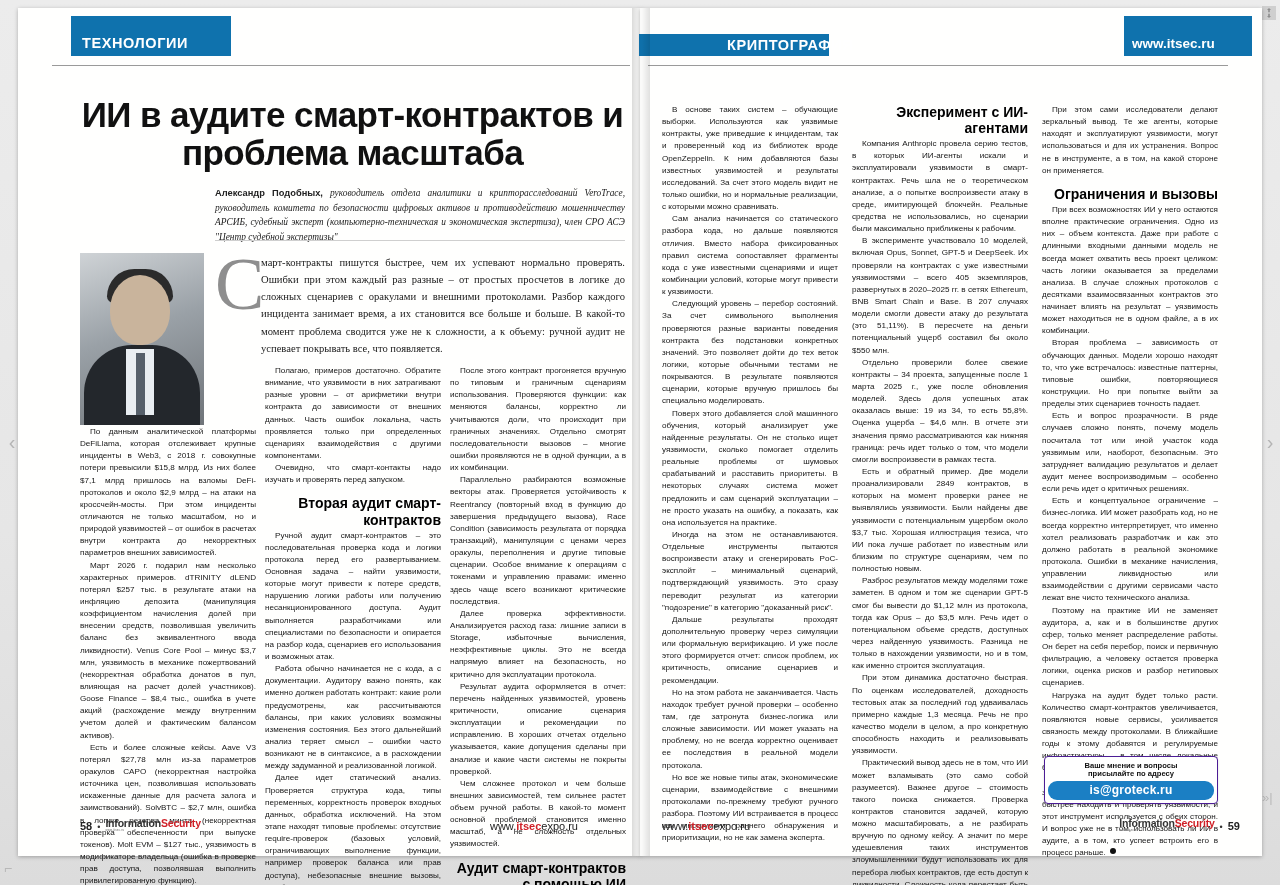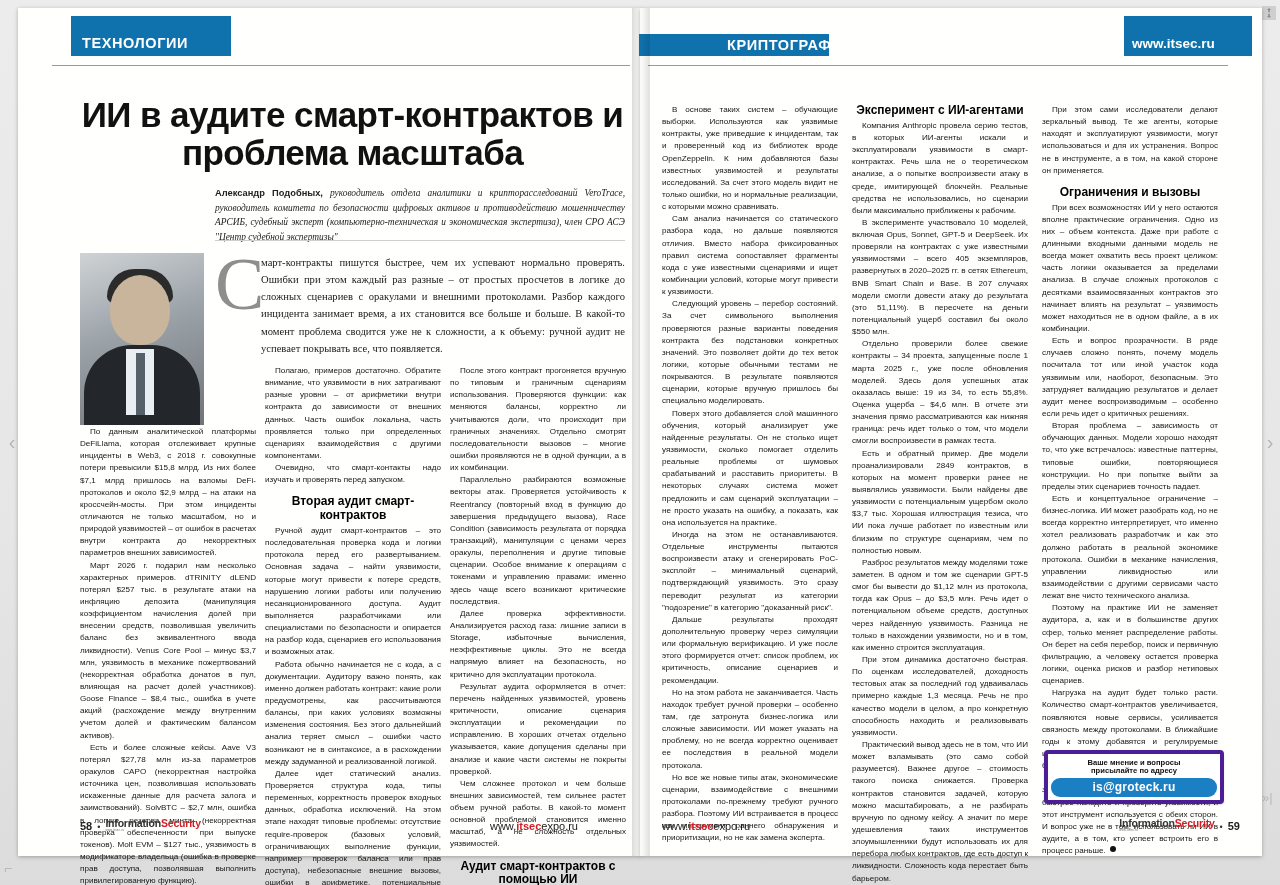--- a/index.html
+++ b/index.html
@@ -54,21 +54,21 @@
   .photo .head{position:absolute;left:30px;top:22px;width:60px;height:70px;border-radius:50% 50% 46% 46%;background:#c9b49c;}
   .photo .hair{position:absolute;left:27px;top:16px;width:66px;height:34px;border-radius:33px 33px 8px 8px;background:#2b2b2b;}
   .photo .body{position:absolute;left:4px;top:92px;width:116px;height:80px;background:#23272c;border-radius:48px 48px 0 0;}
   .photo .shirt{position:absolute;left:46px;top:96px;width:28px;height:66px;background:#e9eef2;}
   .photo .tie{position:absolute;left:56px;top:100px;width:9px;height:62px;background:#56606b;}
 
   
   .col{position:absolute;font-size:8.1px;line-height:1.5;color:#161616;text-align:justify;
        font-family:"Liberation Sans",sans-serif;}
   .col p{margin:0 0 0 0;text-indent:10px;}
-  .col h3{margin:9px 0 2px 0;font-size:12px;line-height:1.15;font-weight:bold;text-indent:0;text-align:center;color:#000;}
+  .col h3{margin:9px 0 2px 0;font-size:14px;line-height:1.15;font-weight:bold;text-indent:0;text-align:right;color:#000;}
   .col h3.first{margin-top:0;}
 
   .l-c1{left:62px;top:418px;width:176px;}
   .l-c2{left:247px;top:357px;width:176px;}
   .l-c3{left:432px;top:357px;width:176px;}
 
   .r-c1{left:22px;top:96px;width:176px;}
   .r-c2{left:212px;top:96px;width:176px;}
   .r-c3{left:402px;top:96px;width:176px;}
 
@@ -79,21 +79,21 @@
   .logo .sec{color:#cf2027;}
   .logo-sub{display:block;font-size:2.6px;letter-spacing:.25px;color:#8a8a8a;margin-top:0px;}
   .url{font-size:11px;color:#1a1a1a;}
   .url b{color:#cf2027;font-weight:bold;}
   .foot-l-left{left:62px;bottom:24px;display:flex;align-items:flex-end;gap:5px;}
   .foot-l-right{right:62px;bottom:24px;}
   .foot-r-left{left:22px;bottom:24px;}
   .foot-r-right{right:22px;bottom:24px;display:flex;align-items:flex-end;gap:5px;}
 
   
-  .fb{position:absolute;left:404px;bottom:52px;width:172px;border:4px solid #4c1d95;border-radius:4px;
+  .fb{position:absolute;left:404px;bottom:52px;width:172px;border:1px solid #4c1d95;border-radius:4px;
       background:#fff;text-align:center;padding:3px 0 0 0;box-shadow:0 1px 2px rgba(0,0,0,.15);}
   .fb .t{font-size:7.6px;font-weight:bold;color:#111;line-height:1.35;padding:1px 4px 2px;}
   .fb .mail{margin:0 3px 3px;background:#1b7fc4;border-radius:9px;color:#fff;font-weight:bold;
             font-size:12px;padding:2px 12px 3px;letter-spacing:.2px;}
   .endmark{display:inline-block;width:6px;height:6px;background:#111;border-radius:50%;margin-left:4px;vertical-align:1px;}
 </style>
 </head>
 <body>
 
 <div class="viewer">
@@ -203,22 +203,22 @@
         <p>Есть и обратный пример. Две модели проанализировали 2849 контрактов, в которых на момент проверки ранее не выявлялись уязвимости. Были найдены две уязвимости с потенциальным ущербом около $3,7 тыс. Хорошая иллюстрация тезиса, что ИИ пока лучше работает по известным или близким по структуре сценариям, чем по полностью новым.</p>
         <p>Разброс результатов между моделями тоже заметен. В одном и том же сценарии GPT-5 смог бы вывести до $1,12 млн из протокола, тогда как Opus – до $3,5 млн. Речь идет о потенциальном объеме средств, доступных через найденную уязвимость. Разница не только в нахождении уязвимости, но и в том, как именно строится эксплуатация.</p>
         <p>При этом динамика достаточно быстрая. По оценкам исследователей, доходность тестовых атак за последний год удваивалась примерно каждые 1,3 месяца. Речь не про качество модели в целом, а про конкретную способность находить и реализовывать уязвимости.</p>
         <p>Практический вывод здесь не в том, что ИИ может взламывать (это само собой разумеется). Важнее другое – стоимость такого поиска снижается. Проверка контрактов становится задачей, которую можно масштабировать, а не разбирать вручную по одному кейсу. А значит по мере удешевления таких инструментов злоумышленники будут использовать их для перебора любых контрактов, где есть доступ к ликвидности. Сложность кода перестает быть барьером.</p>
       </div>
 
       <div class="col r-c3">
         <p>При этом сами исследователи делают зеркальный вывод. Те же агенты, которые находят и эксплуатируют уязвимости, могут использоваться и для их устранения. Вопрос не в инструменте, а в том, на какой стороне он применяется.</p>
         <h3>Ограничения и вызовы</h3>
         <p>При всех возможностях ИИ у него остаются вполне практические ограничения. Одно из них – объем контекста. Даже при работе с длинными входными данными модель не всегда может охватить весь проект целиком: часть логики оказывается за пределами анализа. В случае сложных протоколов с десятками взаимосвязанных контрактов это начинает влиять на результат – уязвимость может находиться не в одном файле, а в их комбинации.</p>
+        <p>Вторая проблема – зависимость от обучающих данных. Модели хорошо находят то, что уже встречалось: известные паттерны, типовые ошибки, повторяющиеся конструкции. Но при попытке выйти за пределы этих сценариев точность падает.</p>
         <p>Есть и вопрос прозрачности. В ряде случаев сложно понять, почему модель посчитала тот или иной участок кода уязвимым или, наоборот, безопасным. Это затрудняет валидацию результатов и делает аудит менее воспроизводимым – особенно если речь идет о критичных решениях.</p>
-        <p>Вторая проблема – зависимость от обучающих данных. Модели хорошо находят то, что уже встречалось: известные паттерны, типовые ошибки, повторяющиеся конструкции. Но при попытке выйти за пределы этих сценариев точность падает.</p>
         <p>Есть и концептуальное ограничение – бизнес-логика. ИИ может разобрать код, но не всегда корректно интерпретирует, что именно хотел реализовать разработчик и как это должно работать в реальной экономике протокола. Ошибки в механике начисления, управлении ликвидностью или взаимодействии с другими сервисами часто лежат вне чисто технического анализа.</p>
         <p>Поэтому на практике ИИ не заменяет аудитора, а, как и в большинстве других сфер, только меняет распределение работы. Он берет на себя перебор, поиск и первичную фильтрацию, а человеку остается проверка логики, оценка рисков и разбор нетиповых сценариев.</p>
         <p>Нагрузка на аудит будет только расти. Количество смарт-контрактов увеличивается, появляются новые сервисы, усиливается связность между протоколами. В ближайшие годы к этому добавятся и регулируемые инфраструктуры – в том числе локальные биржи и обменники.</p>
         <p><span>Увы, разрыв между возможностями атаки и защиты будет увеличиваться. ИИ позволяет быстрее находить и проверять уязвимости, и этот инструмент используется с обеих сторон. И вопрос уже не в том, использовать ли ИИ в аудите, а в том, кто успеет встроить его в процесс раньше.</span><span class="endmark"></span></p>
       </div>
 
       <div class="fb">
         <div class="t">Ваше мнение и вопросы</div>
         <div class="t" style="margin-top:-5px">присылайте по адресу</div>
         <div class="mail">is@groteck.ru</div>

